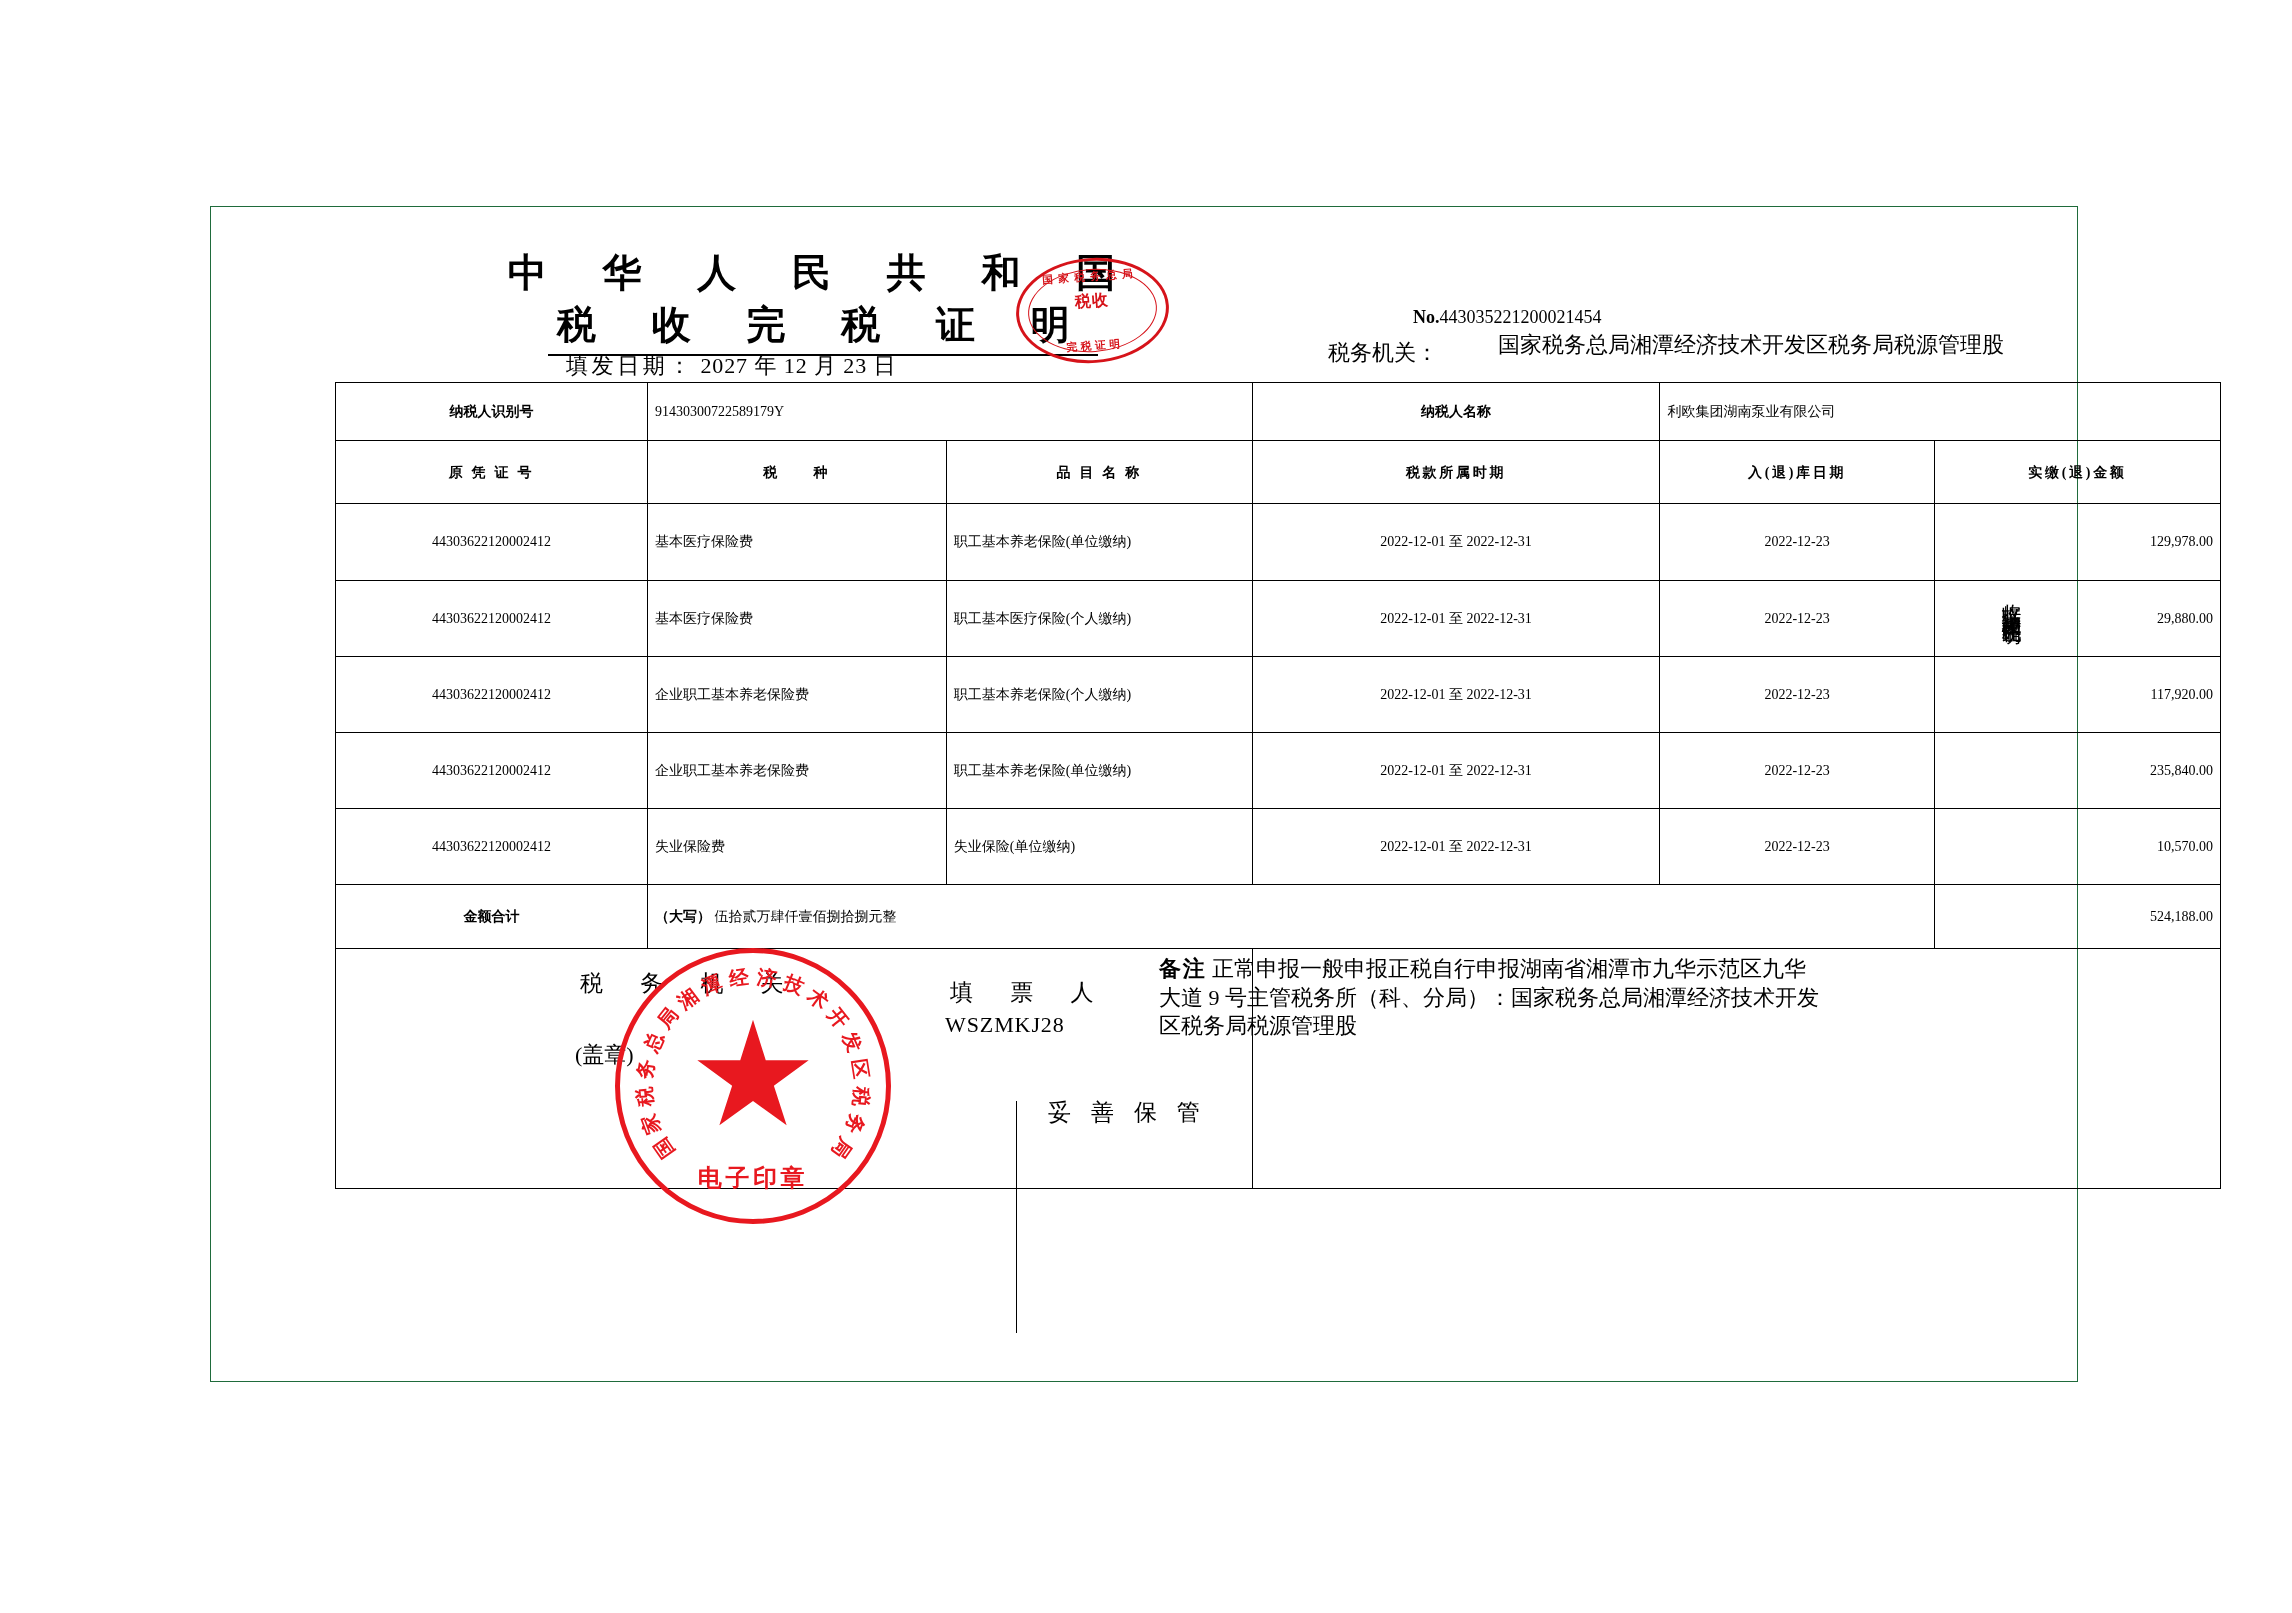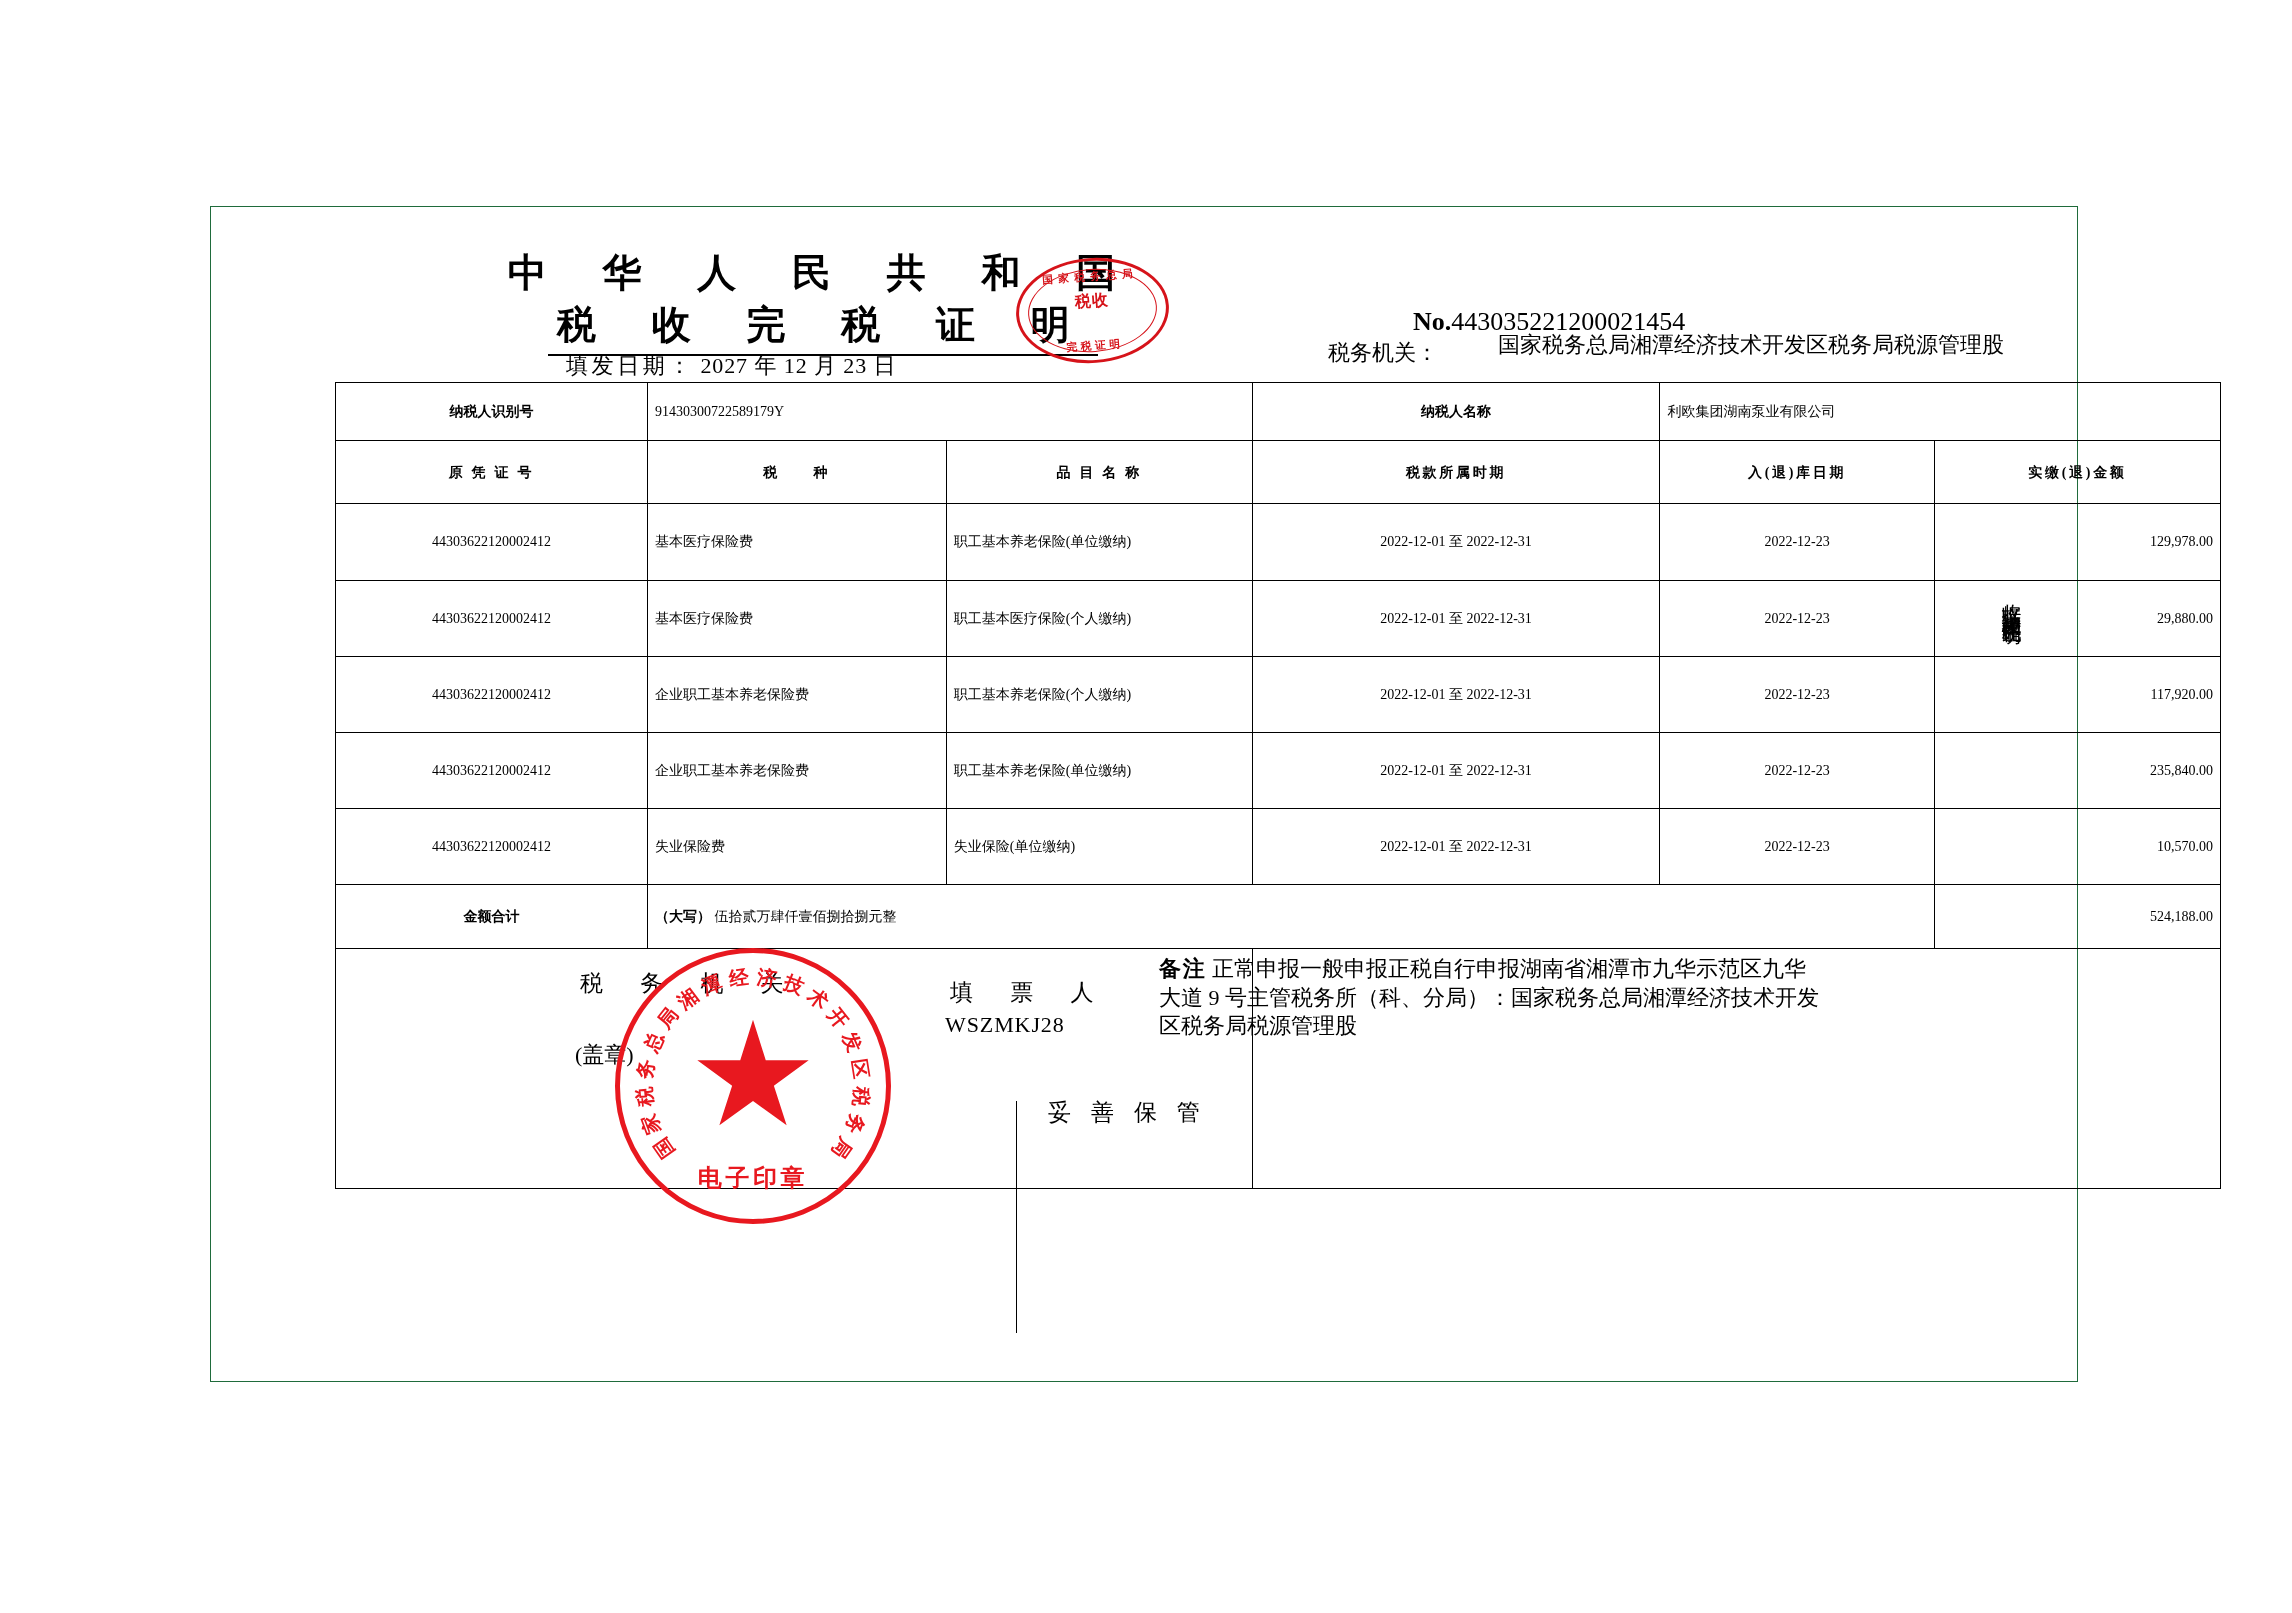--- a/index.html
+++ b/index.html
@@ -100,21 +100,21 @@
     left: 0; right: 0; bottom: 7.1px;
     text-align: center;
     font-size: 10.7px;
     letter-spacing: 3.6px;
   }
 
   .doc-no {
     position: absolute;
     left: 1203px;
     top: 101px;
-    font-size: 26px;
+    font-size: 18px;
     white-space: nowrap;
   }
   .doc-no .no-label { font-weight: 600; }
 
   .fill-date {
     position: absolute;
     left: 356px;
     top: 145px;
     font-size: 22px;
     white-space: nowrap;

